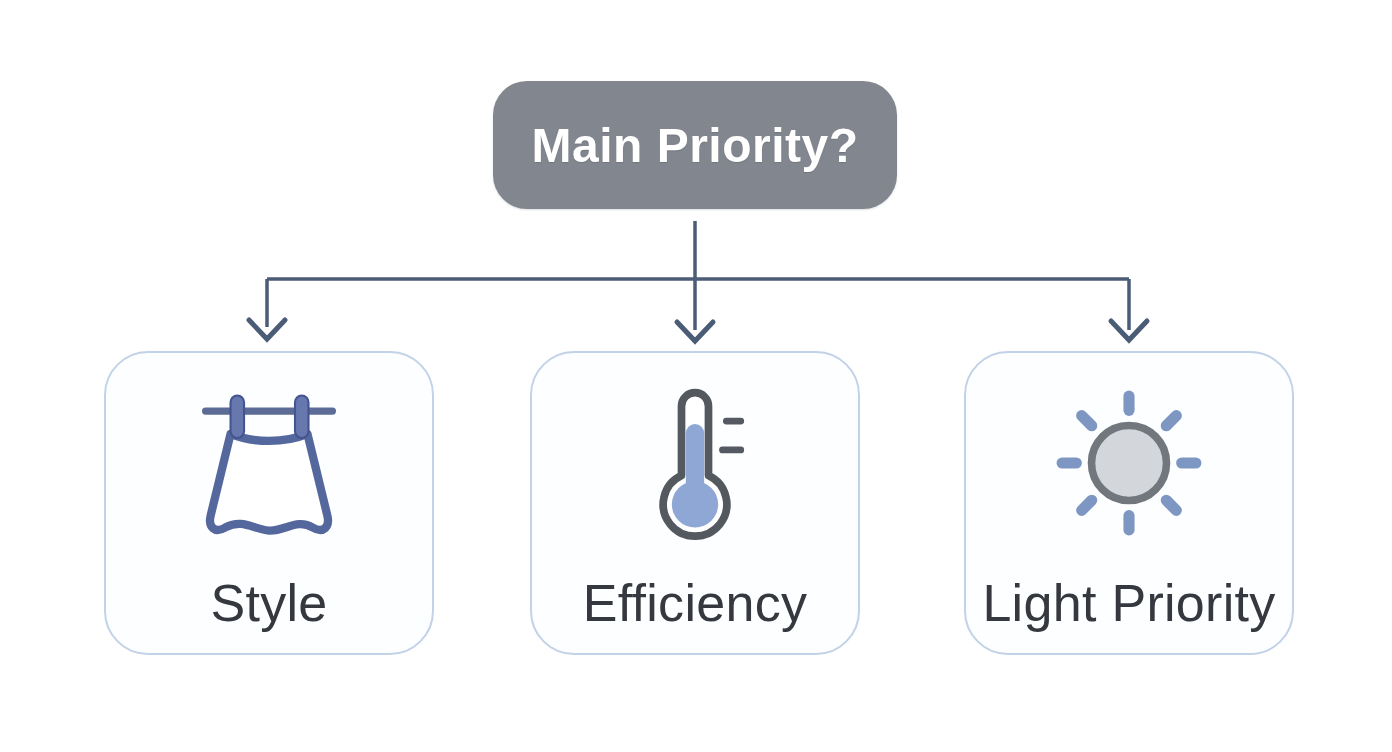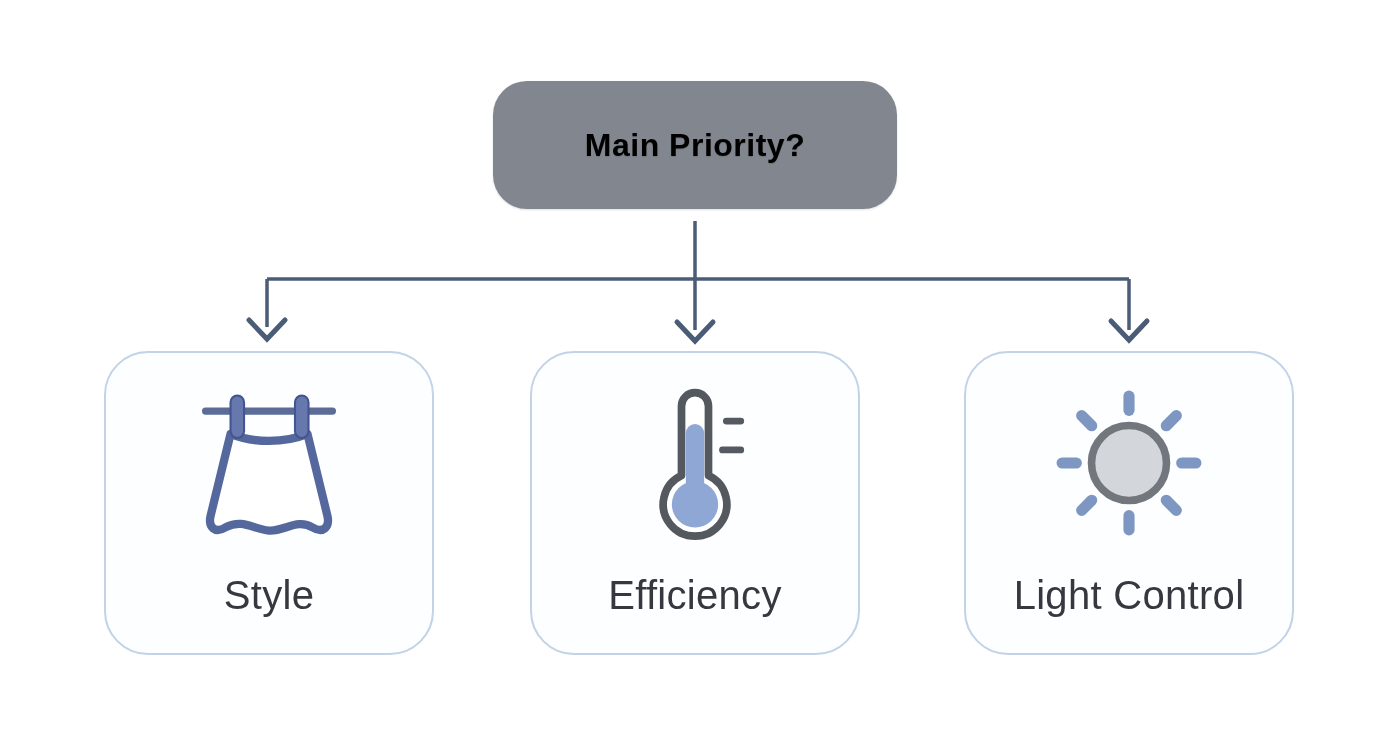--- a/index.html
+++ b/index.html
@@ -22,22 +22,22 @@
     width: 404px;
     height: 128px;
     background: #82878f;
     border-radius: 34px;
     display: flex;
     align-items: center;
     justify-content: center;
     box-shadow: 0 1px 2px rgba(120,130,145,0.25);
   }
   .root-node .root-label {
-    color: #000000;
-    font-size: 32px;
+    color: #ffffff;
+    font-size: 48px;
     font-weight: 600;
     letter-spacing: 0.5px;
     text-shadow: 0 1px 1px rgba(90,95,105,0.4);
   }
 
   
   .connectors {
     position: absolute;
     left: 0; top: 0;
     width: 1392px;
@@ -64,21 +64,21 @@
 
   .icon-wrap {
     margin-top: 26px;
     height: 168px;
     display: flex;
     align-items: center;
     justify-content: center;
   }
   .card-label {
     margin-top: 26px;
-    font-size: 40px;
+    font-size: 52px;
     font-weight: 500;
     color: #35383e;
     letter-spacing: 0.3px;
     white-space: nowrap;
   }
 </style>
 </head>
 <body>
 
 <div class="canvas">
@@ -151,16 +151,16 @@
           <line x1="141" y1="75" x2="127" y2="75"></line>
           <line x1="121.7" y1="121.7" x2="111.8" y2="111.8"></line>
           <line x1="75" y1="141" x2="75" y2="127"></line>
           <line x1="28.3" y1="121.7" x2="38.2" y2="111.8"></line>
           <line x1="9" y1="75" x2="23" y2="75"></line>
           <line x1="28.3" y1="28.3" x2="38.2" y2="38.2"></line>
         </g>
         <circle cx="75" cy="75" r="37" fill="#d3d7db" stroke="#72777e" stroke-width="7.5"></circle>
       </svg>
     </div>
-    <div class="card-label">Light Control</div>
+    <div class="card-label">Light Priority</div>
   </div>
 
 </div>
 
 </body></html>

